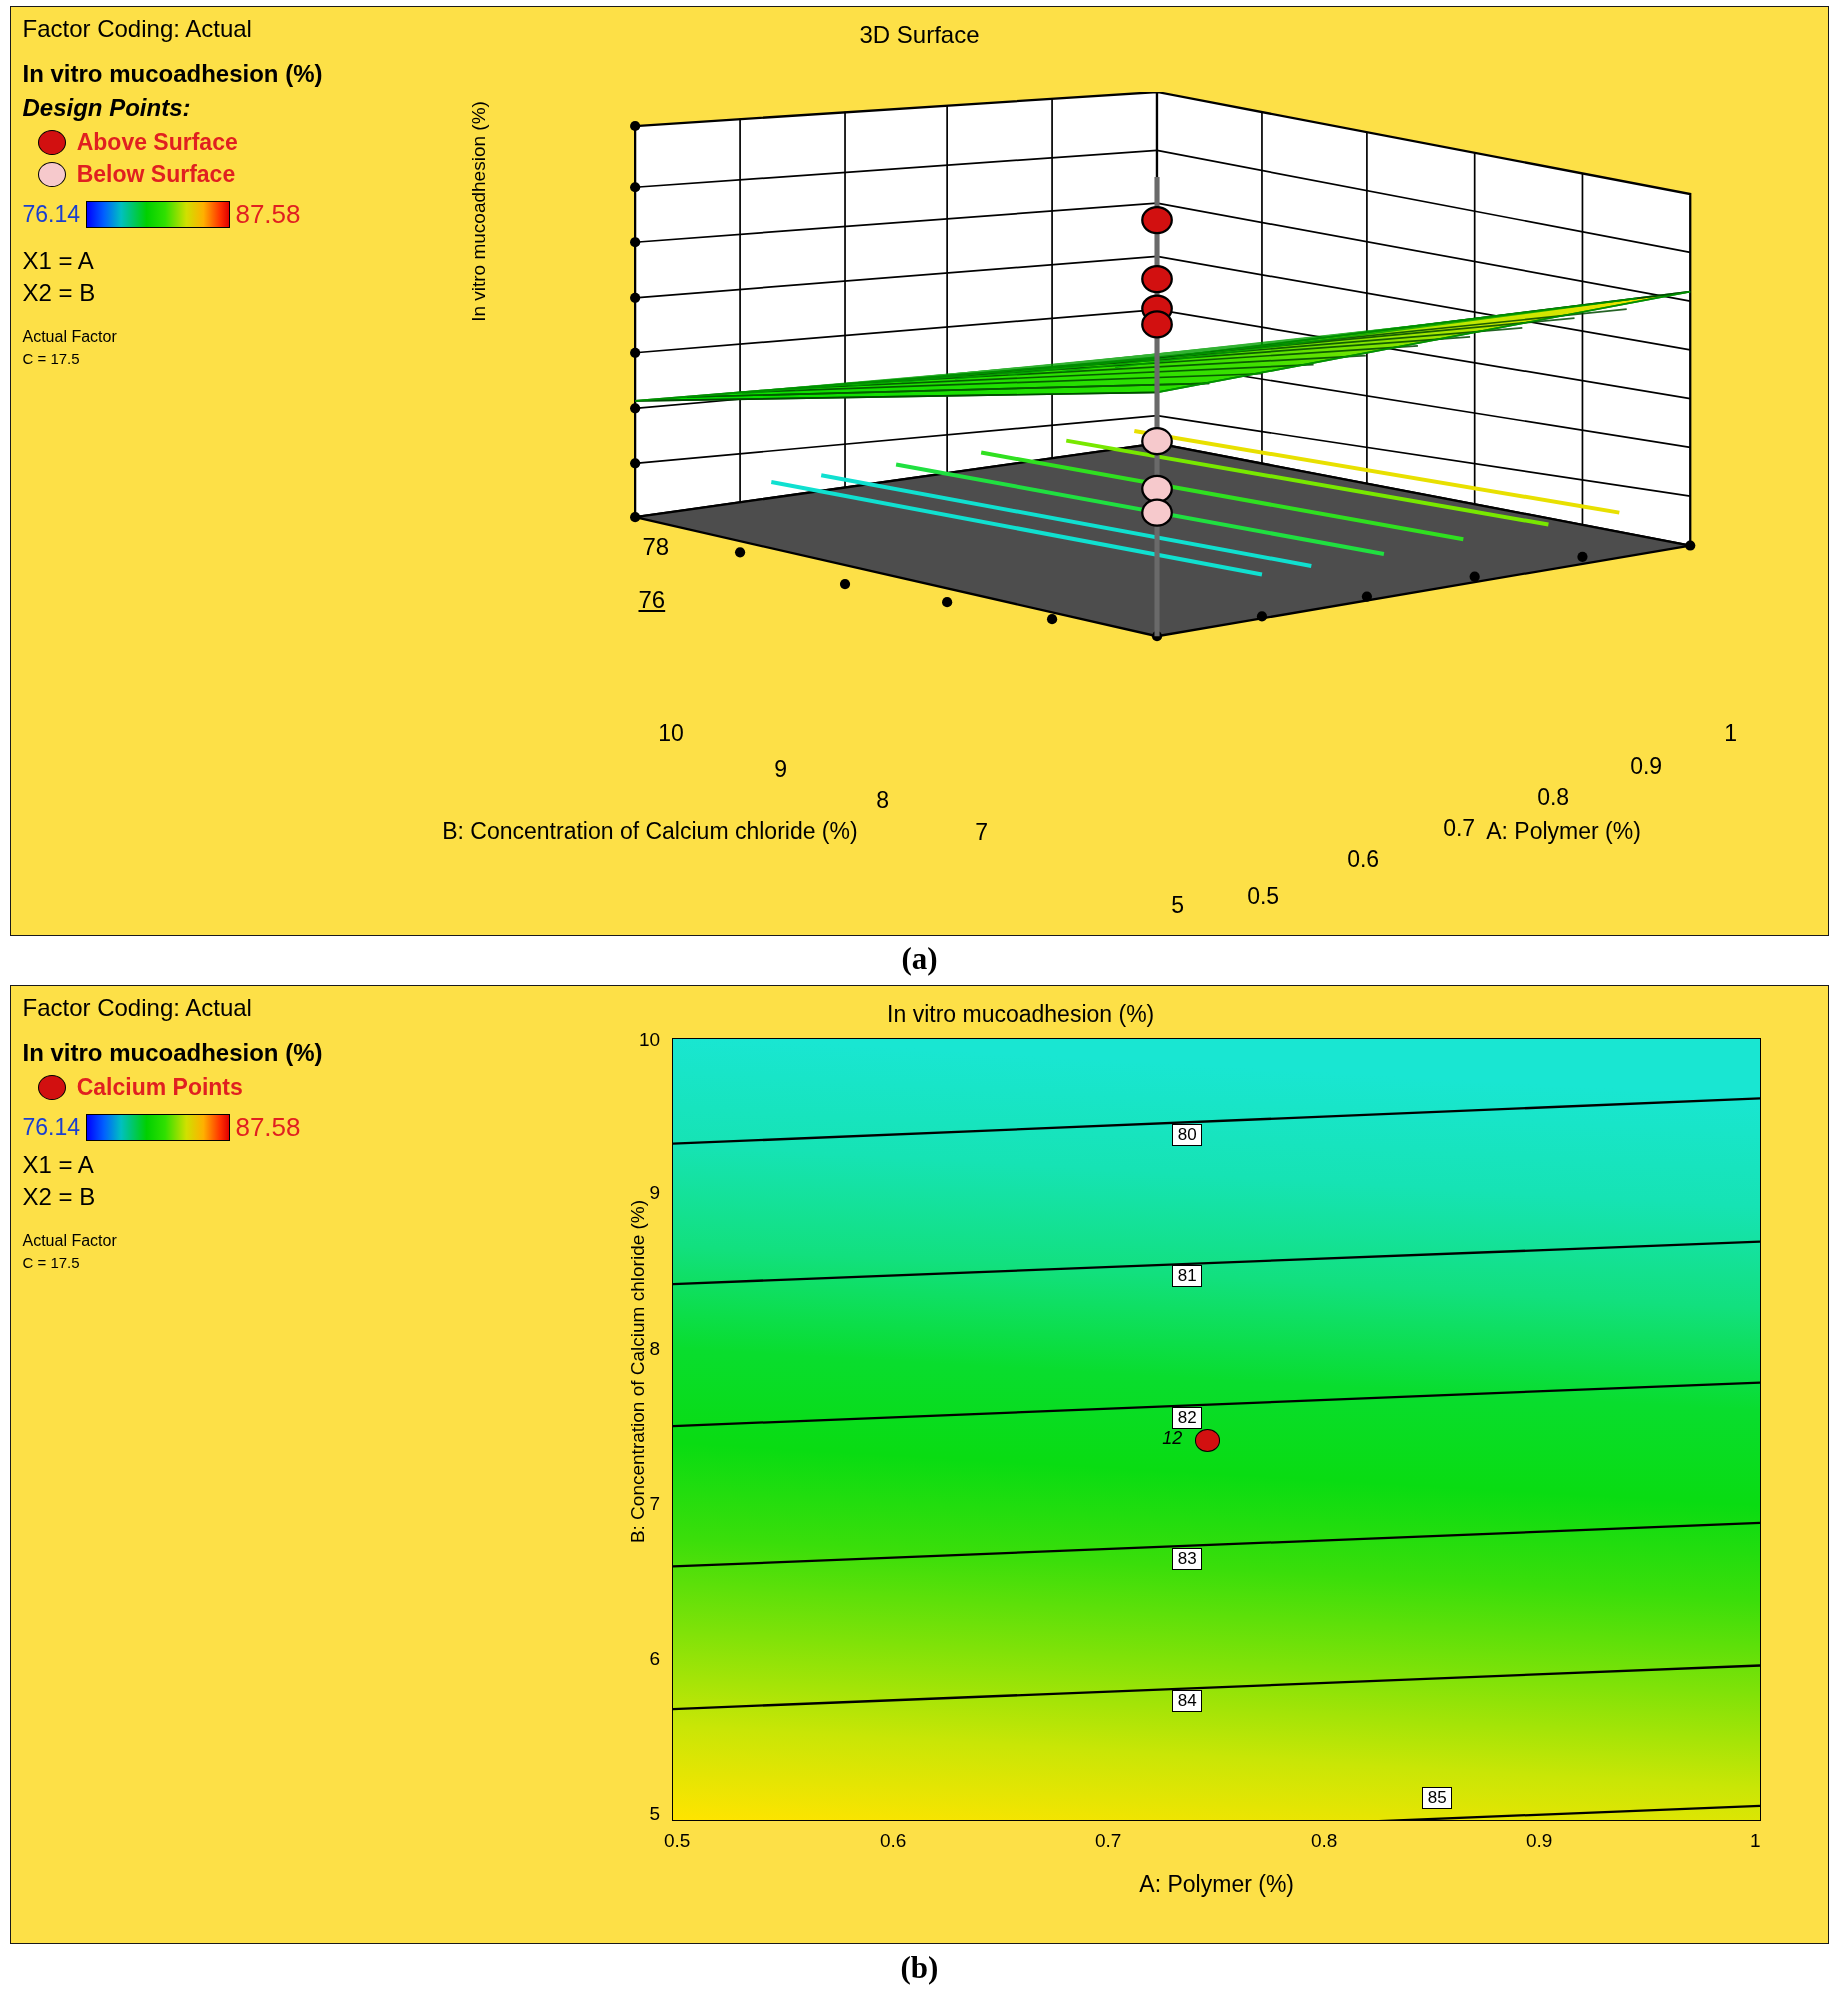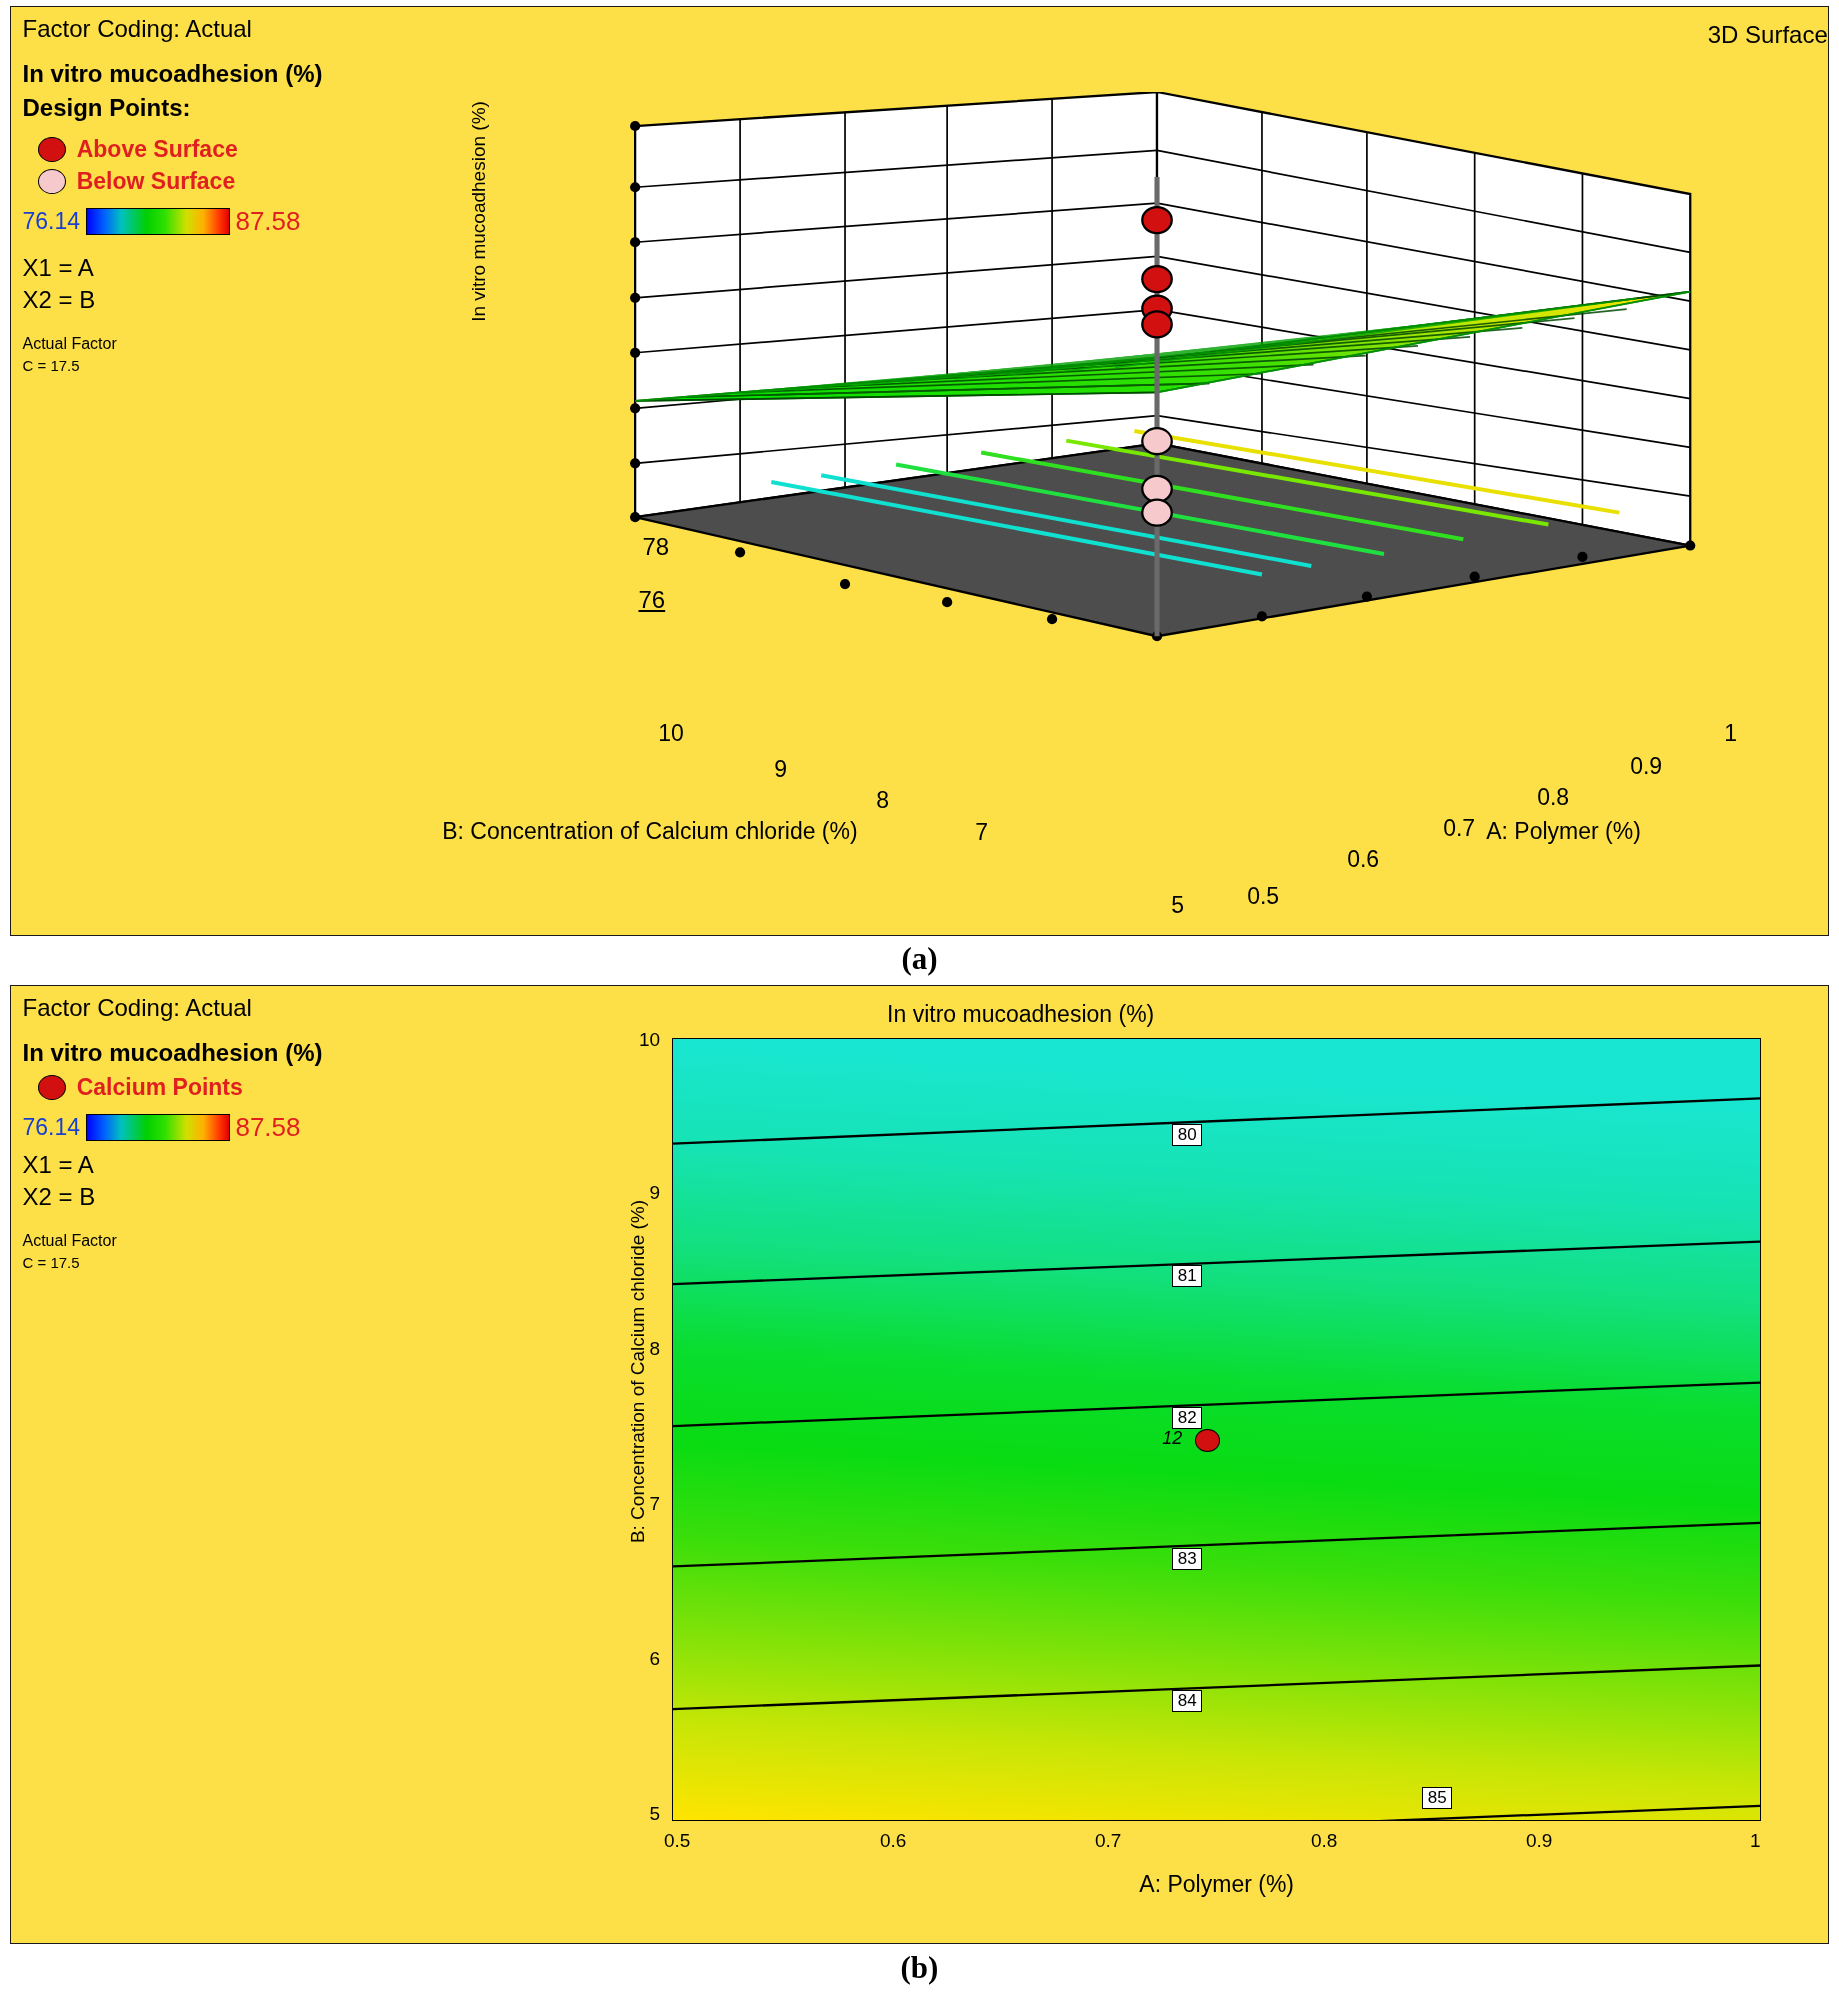--- a/index.html
+++ b/index.html
@@ -54,21 +54,22 @@
     margin-bottom: 17px;
   }
   .legend .resp-title {
     font-size: 24px;
     font-weight: bold;
     margin-bottom: 6.8px;
   }
   .legend .dp-label {
     font-size: 24px;
     font-weight: bold;
-    margin-bottom: 14px;
+    margin-bottom: 7px;
+    font-style: italic;
   }
   .legend .dp-row {
     display: flex;
     align-items: center;
     margin: 4.5px 0 4.5px 16px;
   }
   .dot {
     width: 26px;
     height: 23px;
     border-radius: 50%;
@@ -121,21 +122,21 @@
   .actual-val {
     font-size: 15px;
     margin-top: 4.5px;
   }
 
   
   .title-3d {
     position: absolute;
     top: 14.7px;
     left: 0; right: 0;
-    text-align: right;
+    text-align: center;
     font-size: 24px;
   }
   .plot3d {
     position: absolute;
     left: 488px;
     top: 85px;
     width: 1282px;
     height: 805px;
   }
   .axis-label-z {

